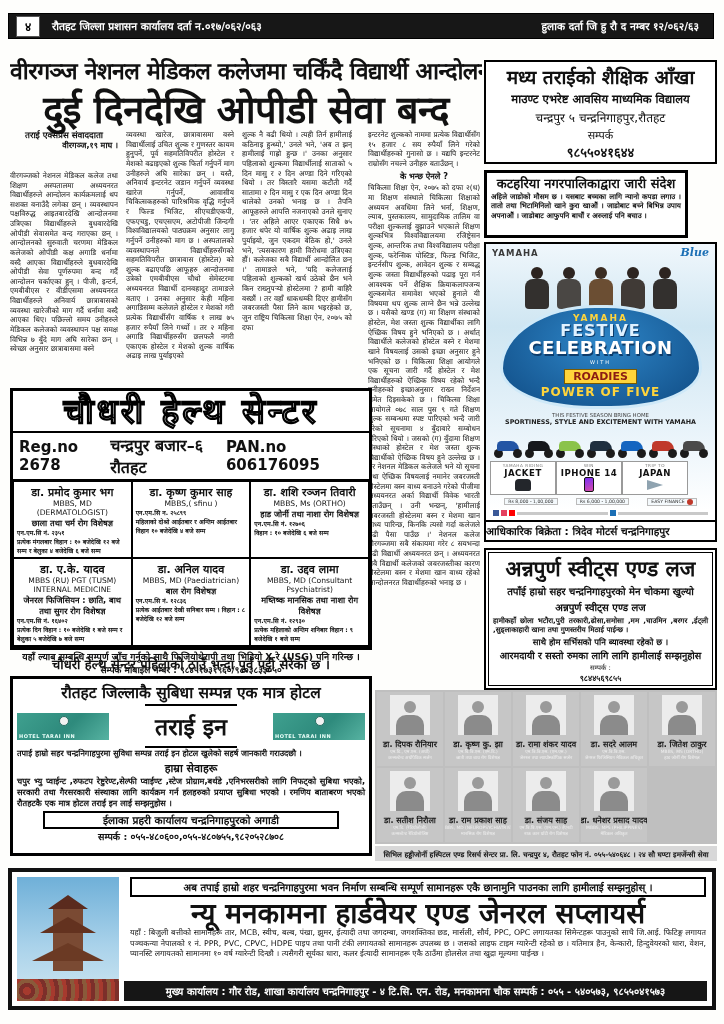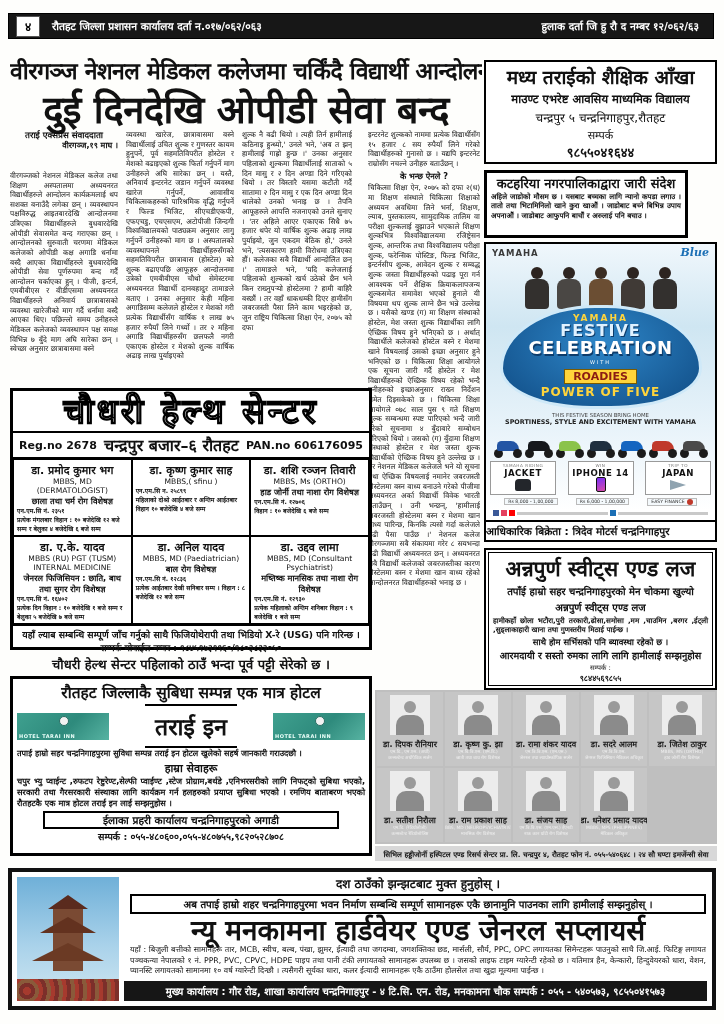--- a/index.html
+++ b/index.html
@@ -31,21 +31,21 @@
   .dateline{text-align:right;font-weight:bold;font-size:8px;margin-bottom:19px;}
   .subhead{text-align:center;font-weight:bold;font-size:8.2px;margin:2px 0;}
 
   
   .health{left:10px;top:388px;width:362px;height:262px;border:3px solid #000;background:#fff;
           box-sizing:border-box;display:flex;flex-direction:column;}
   .h-title{text-align:center;font-size:34px;font-weight:900;letter-spacing:3px;border-bottom:2px solid #000;
            line-height:1.1;padding:2px 0 1px;color:#000;}
   @supports(-webkit-text-stroke:1px #000){.h-title{color:#fff;-webkit-text-stroke:1.2px #000;}}
   .h-reg{display:flex;align-items:center;justify-content:space-between;border-bottom:2px solid #000;padding:1px 6px;}
-  .h-reg .side{font-size:11px;font-weight:bold;}
+  .h-reg .side{font-size:15px;font-weight:bold;}
   .h-reg .addr{font-size:16px;font-weight:900;}
   .h-grid{display:grid;grid-template-columns:1fr 1fr 1fr;flex:1;}
   .h-cell{border:1px solid #000;padding:2px 3px;text-align:center;overflow:hidden;}
   .d-name{font-size:11px;font-weight:900;}
   .d-qual{font-size:7.6px;}
   .d-spec{font-size:8.2px;font-weight:bold;}
   .d-reg{font-size:6.2px;font-weight:bold;text-align:left;}
   .d-time{font-size:6.2px;font-weight:bold;text-align:left;}
   .h-foot{border-top:2px solid #000;text-align:center;padding:2px;}
   .h-lab{font-size:9.3px;font-weight:bold;}
@@ -106,21 +106,21 @@
   .yb-roadies{display:inline-block;background:#ffd43b;border:1px solid #7a5a00;padding:0 8px;
               font-weight:900;color:#8c1d13;font-size:11px;margin-top:1px;}
   .yb-power{color:#ffd43b;font-size:12px;font-weight:800;letter-spacing:1px;margin-top:1px;}
   .y-tag1{text-align:center;font-size:5.4px;color:#444;margin-top:3px;}
   .y-tag2{text-align:center;font-size:6.4px;color:#222;font-weight:800;}
   .y-bikes{display:flex;justify-content:center;align-items:flex-end;gap:3px;height:30px;margin-top:2px;}
   .bike{position:relative;width:28px;height:20px;}
   .bike::before,.bike::after{content:"";position:absolute;bottom:0;width:9px;height:9px;border-radius:50%;background:#1b1b1b;}
   .bike::before{left:0;} .bike::after{right:0;}
   .bike .bd{position:absolute;left:3px;right:3px;top:3px;height:10px;border-radius:5px 9px 2px 2px;background:var(--c,#234);}
-  .y-prizes{display:flex;justify-content:space-between;margin-top:3px;padding:0 4px;}
+  .y-prizes{display:flex;justify-content:flex-start;margin-top:3px;padding:0 4px;}
   .prize{background:#fff;border:1px solid #9a9a9a;width:64px;text-align:center;padding:1px 0 2px;}
   .pz-tag{font-size:4.2px;color:#777;letter-spacing:0.5px;}
   .pz-name{font-size:8.6px;font-weight:900;letter-spacing:0.5px;}
   .pz-icon{height:14px;display:flex;align-items:center;justify-content:center;}
   .icon-jacket{width:16px;height:12px;background:#23262b;border-radius:4px 4px 2px 2px;}
   .icon-phone{width:8px;height:13px;background:linear-gradient(160deg,#7b2ff7,#d64ca8);border:1px solid #111;border-radius:2px;}
   .icon-plane{width:0;height:0;border-left:16px solid #8fa3b0;border-top:5px solid transparent;border-bottom:5px solid transparent;}
   .y-prices{display:flex;justify-content:space-evenly;align-items:center;font-size:4.6px;color:#333;margin-top:3px;}
   .y-prices .chip{border:1px solid #bbb;background:#f4f9fc;padding:0 3px;display:flex;align-items:center;gap:2px;}
   .fin-dot{width:6px;height:6px;border-radius:50%;background:#c0392b;display:inline-block;}
@@ -468,21 +468,20 @@
 
   <div class="abs hard">
     <div class="temple">
       <div class="t-body"></div>
       <div class="t-roof1"></div>
       <div class="t-roof2"></div>
       <div class="t-roof3"></div>
       <div class="t-base"></div>
     </div>
     <div class="hd-content">
-      <div class="hd-l1">दश ठाउँको झन्झटबाट मुक्त हुनुहोस् ।</div>
       <div class="hd-l2">अब तपाई हाम्रो शहर चन्द्रनिगाहपुरमा भवन निर्माण सम्बन्धि सम्पूर्ण सामानहरू एकै छानामुनि पाउनका लागि हामीलाई सम्झनुहोस् ।</div>
       <div class="hd-title">न्यू मनकामना हार्डवेयर एण्ड जेनरल सप्लायर्स</div>
       <div class="hd-body">यहाँ : बिजुली बत्तीको सामानहरू तार, MCB, स्वीच, बल्ब, पंखा, झुमर, ईत्यादी तथा जगदम्बा, जगशक्तिका छड, मार्सली, सौर्य, PPC, OPC लगायतका सिमेन्टहरू पाउनुको साथै जि.आई. फिटिङ्ग लगायत पञ्चकन्या नेपालको १ नं. PPR, PVC, CPVC, HDPE पाइप तथा पानी टंकी लगायतको सामानहरू उपलब्ध छ । जसको लाइफ टाइम ग्यारेन्टी रहेको छ । यतिमात्र हैन, केन्कारो, हिन्दुवेयरको धारा, वेशन, प्यानस्टि लगायतको सामानमा १० वर्ष ग्यारेन्टी दिन्छौ । त्यसैगरी सूर्यका धारा, कलर ईत्यादी सामानहरू एकै ठाउँमा होलसेल तथा खुद्रा मूल्यमा पाईन्छ ।</div>
     </div>
     <div class="hd-foot">मुख्य कार्यालय : गौर रोड, शाखा कार्यालय चन्द्रनिगाहपुर - ४ टि.सि. एन. रोड, मनकामना चौक सम्पर्क : ०५५ - ५४०५७३, ९८५५०४१५७३</div>
   </div>
 
 </div>
 
 </body></html>

